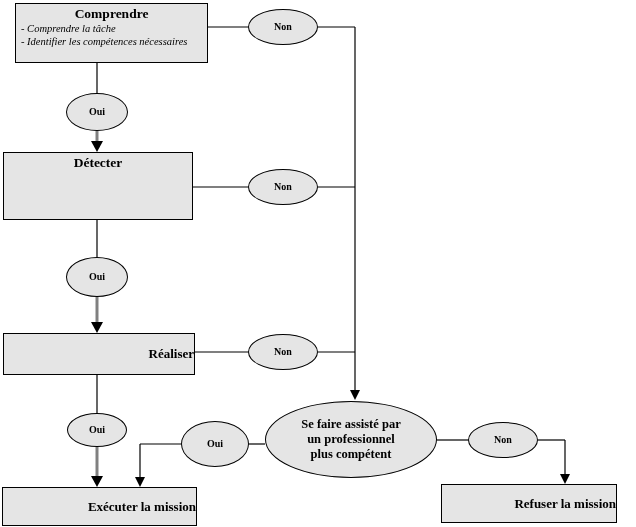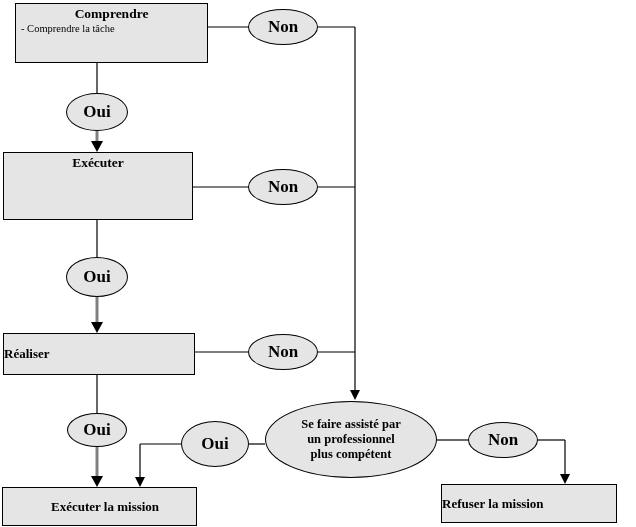--- a/index.html
+++ b/index.html
@@ -7,28 +7,28 @@
     position:relative;
     width:636px; height:527px;
     background:#ffffff;
     font-family:"Liberation Serif", serif;
     color:#000;
     overflow:hidden;
   }
   svg.wires { position:absolute; left:0; top:0; z-index:1; }
   .node { position:absolute; box-sizing:border-box; background:#e5e5e5; z-index:2; }
   .rect { border:1.5px solid #000000; }
-  .rect.center { display:flex; align-items:center; justify-content:flex-start; }
+  .rect.center { display:flex; align-items:center; justify-content:flex-end; }
   .box-title { font-weight:bold; font-size:13.5px; text-align:center; padding-top:2px; line-height:1.15; }
-  .box-items { font-size:10.5px; line-height:1.25; padding:0 4px 0 5px; }
+  .box-items { font-size:10.5px; line-height:1.25; padding:0 4px 0 5px;font-style:italic; }
   .bold-label { font-weight:bold; font-size:13px; }
   .ellipse {
     border:1.4px solid #000000; border-radius:50%;
     display:flex; flex-direction:column; align-items:center; justify-content:center;
-    font-weight:bold; font-size:17px; text-align:center; line-height:1.2;
+    font-weight:bold; font-size:10px; text-align:center; line-height:1.2;
   }
   .ellipse-big { font-size:12.5px; }
 </style>
 </head>
 <body>
 
 <div class="canvas">
 
   <svg class="wires" width="636" height="527" viewBox="0 0 636 527">
 
@@ -66,25 +66,26 @@
       <polygon points="91,141 103,141 97,152"></polygon>
       <polygon points="91,322 103,322 97,333"></polygon>
       <polygon points="91,476 103,476 97,487"></polygon>
     </g>
   </svg>
 
   <div class="node rect" style="left:15px; top:3px; width:193px; height:60px;">
     <div class="box-title">Comprendre</div>
     <div class="box-items">
       <div>- Comprendre la tâche</div>
+      <div>- Identifier les compétences nécessaires</div>
     </div>
   </div>
 
   <div class="node rect" style="left:3px; top:152px; width:190px; height:68px;">
-    <div class="box-title">Exécuter</div>
+    <div class="box-title">Détecter</div>
   </div>
 
   <div class="node rect center" style="left:3px; top:333px; width:192px; height:42px;">
     <span class="bold-label">Réaliser</span>
   </div>
 
   <div class="node rect center" style="left:2px; top:487px; width:195px; height:39px;padding-left:48px;">
     <span class="bold-label">Exécuter la mission</span>
   </div>
 

